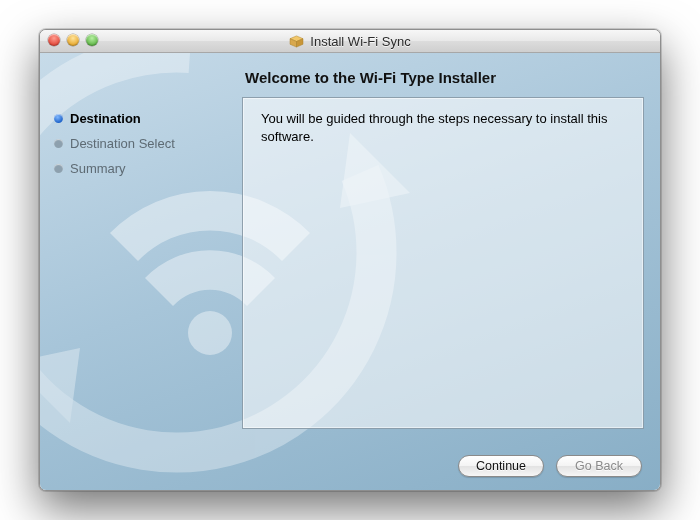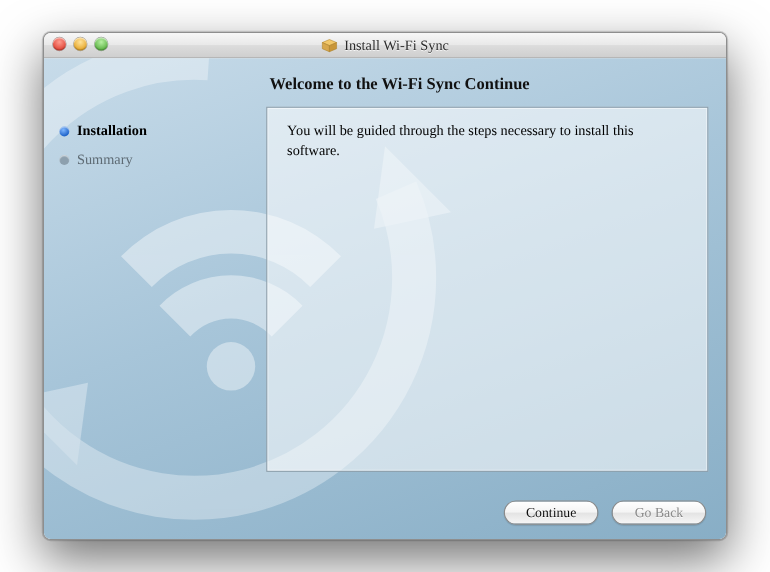--- a/index.html
+++ b/index.html
@@ -12,21 +12,20 @@
     font-size: 13px;
     color: #222;
     -webkit-font-smoothing: antialiased;
   }
   .desktop {
     width: 700px;
     height: 520px;
     display: flex;
     align-items: center;
     justify-content: center;
-    font-family: Liberation Serif, serif;
   }
   .window {
     width: 620px;
     height: 460px;
     border: 1px solid #8e8e8e;
     border-radius: 7px;
     box-shadow: 0 18px 45px rgba(0,0,0,0.55), 0 0 0 1px rgba(0,0,0,0.15);
     overflow: hidden;
     position: relative;
     background: #fff;
@@ -211,29 +210,33 @@
         <g fill="#ffffff" fill-opacity="0.75">
           <path d="M180 240 a140 140 0 0 1 200 0 l-28 28 a100 100 0 0 0 -144 0 z"></path>
           <path d="M215 285 a90 90 0 0 1 130 0 l-28 28 a50 50 0 0 0 -74 0 z"></path>
           <circle cx="280" cy="340" r="22"></circle>
         </g>
       </svg>
 
       <div class="sidebar">
         <div class="step active">
           <span class="bullet"></span>
-          <span class="lbl">Installation</span>
+          <span class="lbl">Destination</span>
+        </div>
+        <div class="step">
+          <span class="bullet"></span>
+          <span class="lbl">Destination Select</span>
         </div>
         <div class="step">
           <span class="bullet"></span>
           <span class="lbl">Summary</span>
         </div>
       </div>
 
-      <div class="main-heading">Welcome to the Wi-Fi Sync Continue</div>
+      <div class="main-heading">Welcome to the Wi-Fi Type Installer</div>
 
       <div class="content-box">
         <p>You will be guided through the steps necessary to install this software.</p>
       </div>
 
       <div class="button-row">
         <button class="aqua-btn primary">Continue</button>
         <button class="aqua-btn disabled">Go Back</button>
       </div>
 

